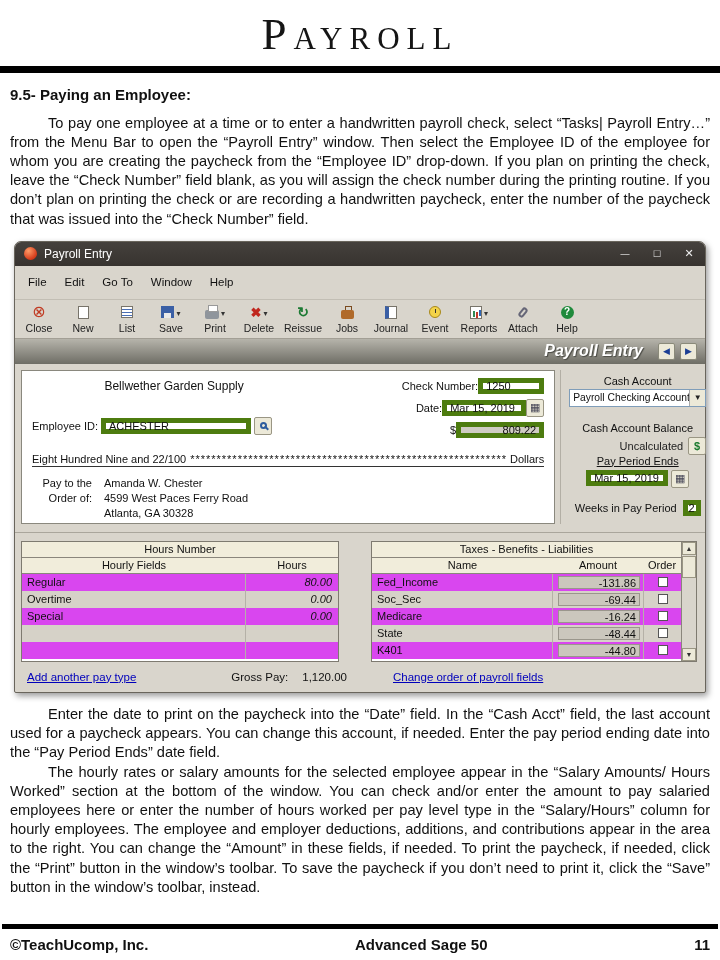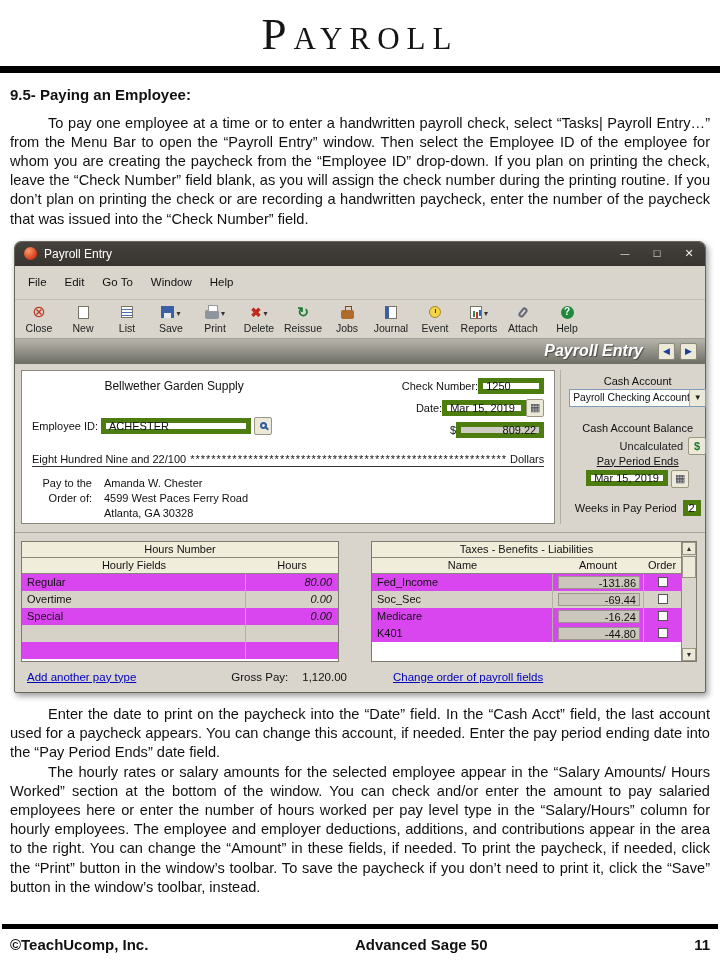--- a/index.html
+++ b/index.html
@@ -418,20 +418,29 @@
           </div>
           <div class="t-row">
             <span class="tc1">Medicare</span>
             <span class="tc2">
                 <span class="amt">-16.24</span>
               </span>
             <span class="tc3">
                 <span class="chk"></span>
               </span>
           </div>
+          <div class="t-row alt">
+            <span class="tc1">State</span>
+            <span class="tc2">
+                <span class="amt">-48.44</span>
+              </span>
+            <span class="tc3">
+                <span class="chk"></span>
+              </span>
+          </div>
           <div class="t-row">
             <span class="tc1">K401</span>
             <span class="tc2">
                 <span class="amt">-44.80</span>
               </span>
             <span class="tc3">
                 <span class="chk"></span>
               </span>
           </div>
         </div>

